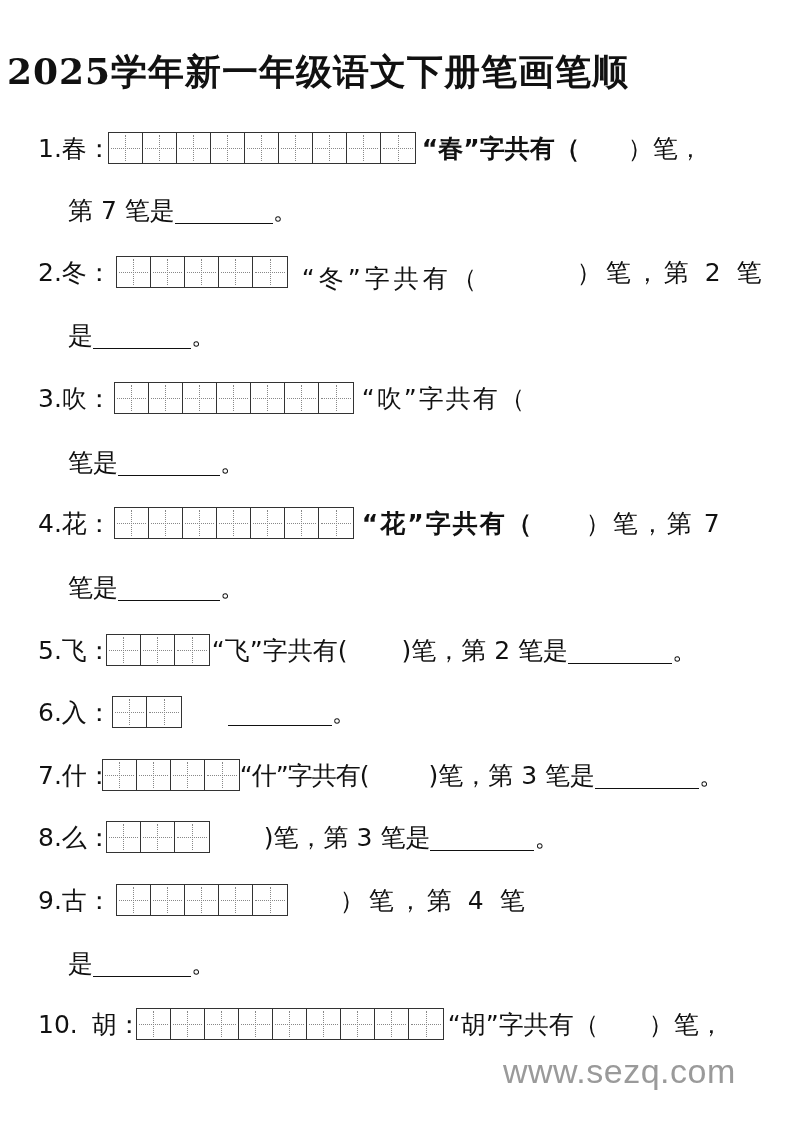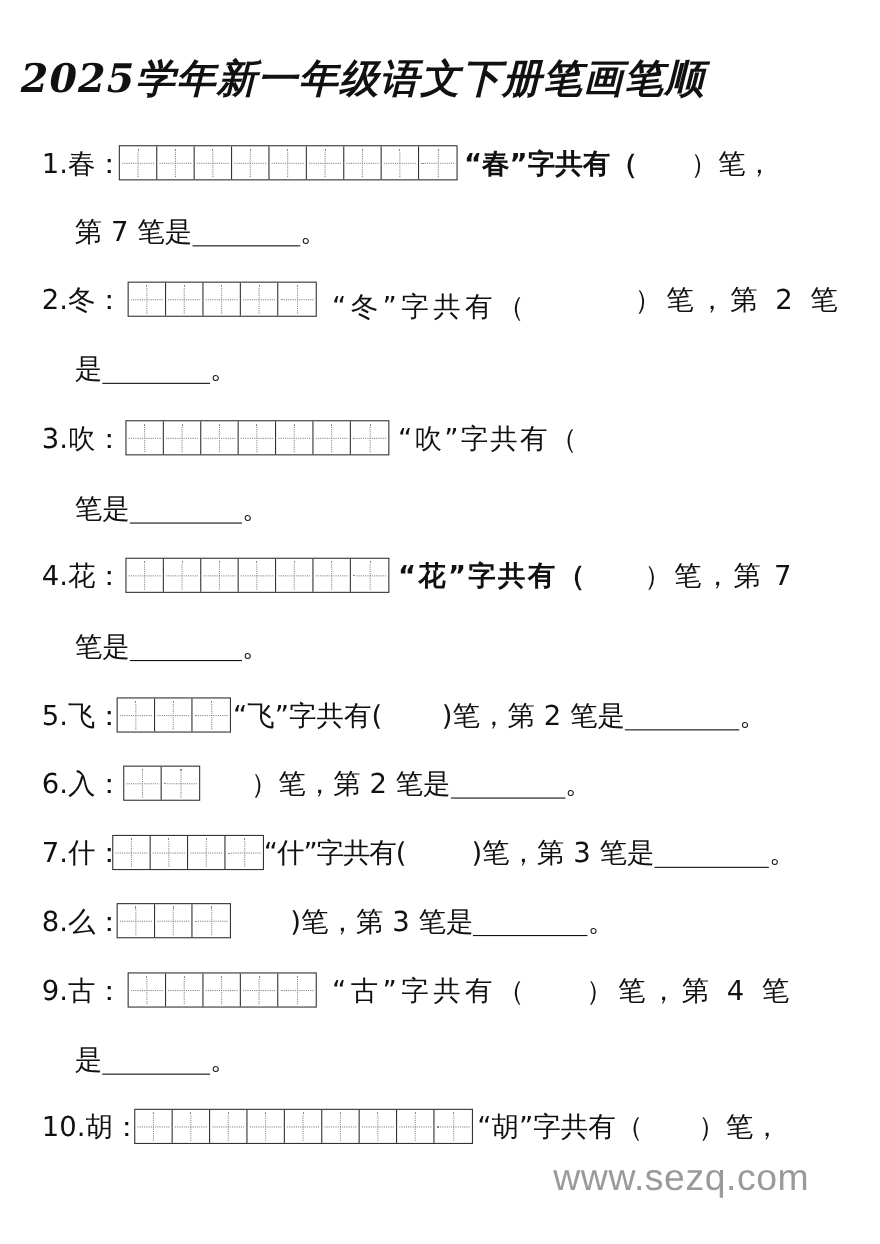--- a/index.html
+++ b/index.html
@@ -2,24 +2,23 @@
 <html><head>
   <meta charset="utf-8">
   <style>
     html, body { margin: 0; padding: 0; background: #ffffff; }
     body {
       width: 800px; height: 1131px; position: relative; overflow: hidden;
       font-family: "DejaVu Sans", "Liberation Sans", sans-serif;
       color: #111;
     }
     .title {
-      position: absolute; left: 12px; top: 48px; width: 636px; text-align: center;
+      position: absolute; left: 0; top: 48px; width: 636px; text-align: center;
       font-size: 36px; font-weight: bold; letter-spacing: 1px;
       font-family: "DejaVu Serif", "Liberation Serif", serif;
-      font-style: italic;
     }
     .line {
       position: absolute; left: 0; height: 40px; display: flex; align-items: center;
       font-size: 25px; white-space: nowrap;
     }
     .num { display: inline-block; }
     .grid { display: inline-flex; border: 1.5px solid #333; height: 32px; box-sizing: border-box; }
     .cell {
       width: 34px; height: 100%; box-sizing: border-box; position: relative;
       border-right: 1.5px solid #333;
@@ -154,21 +153,20 @@
 
 <div class="line" style="top:692px; left:38px;">
   <span class="num">6.</span>
   <span>入</span>
   <span>：</span>
   <span class="grid" style="margin-left:0px;">
       <span class="cell"></span>
       <span class="cell"></span>
     </span>
   <span class="paren-gap" style="width:46px"></span>
-  <span>）笔，第 2 笔是</span>
   <span class="blank" style="width:104px"></span>
   <span>。</span>
 </div>
 
 <div class="line" style="top:755px; left:38px;">
   <span class="num">7.</span>
   <span>什</span>
   <span>：</span>
   <span class="grid" style="margin-left:-10px;">
       <span class="cell"></span>
@@ -202,32 +200,31 @@
   <span class="num">9.</span>
   <span>古</span>
   <span>：</span>
   <span class="grid" style="margin-left:4px;">
       <span class="cell"></span>
       <span class="cell"></span>
       <span class="cell"></span>
       <span class="cell"></span>
       <span class="cell"></span>
     </span>
-  <span style="margin-left:14px; letter-spacing:4px;">“古”字共有（</span>
   <span class="paren-gap" style="width:52px"></span>
   <span style="letter-spacing:4px;">）笔，第 4 笔</span>
 </div>
 <div class="line" style="top:943px; left:68px;">
   <span>是</span>
   <span class="blank" style="width:98px"></span>
   <span>。</span>
 </div>
 
 <div class="line" style="top:1004px; left:38px;">
-  <span class="num" style="">10.</span>
+  <span class="num" style="margin-right:14px;">10.</span>
   <span>胡</span>
   <span>：</span>
   <span class="grid" style="margin-left:-6px;">
       <span class="cell"></span>
       <span class="cell"></span>
       <span class="cell"></span>
       <span class="cell"></span>
       <span class="cell"></span>
       <span class="cell"></span>
       <span class="cell"></span>

